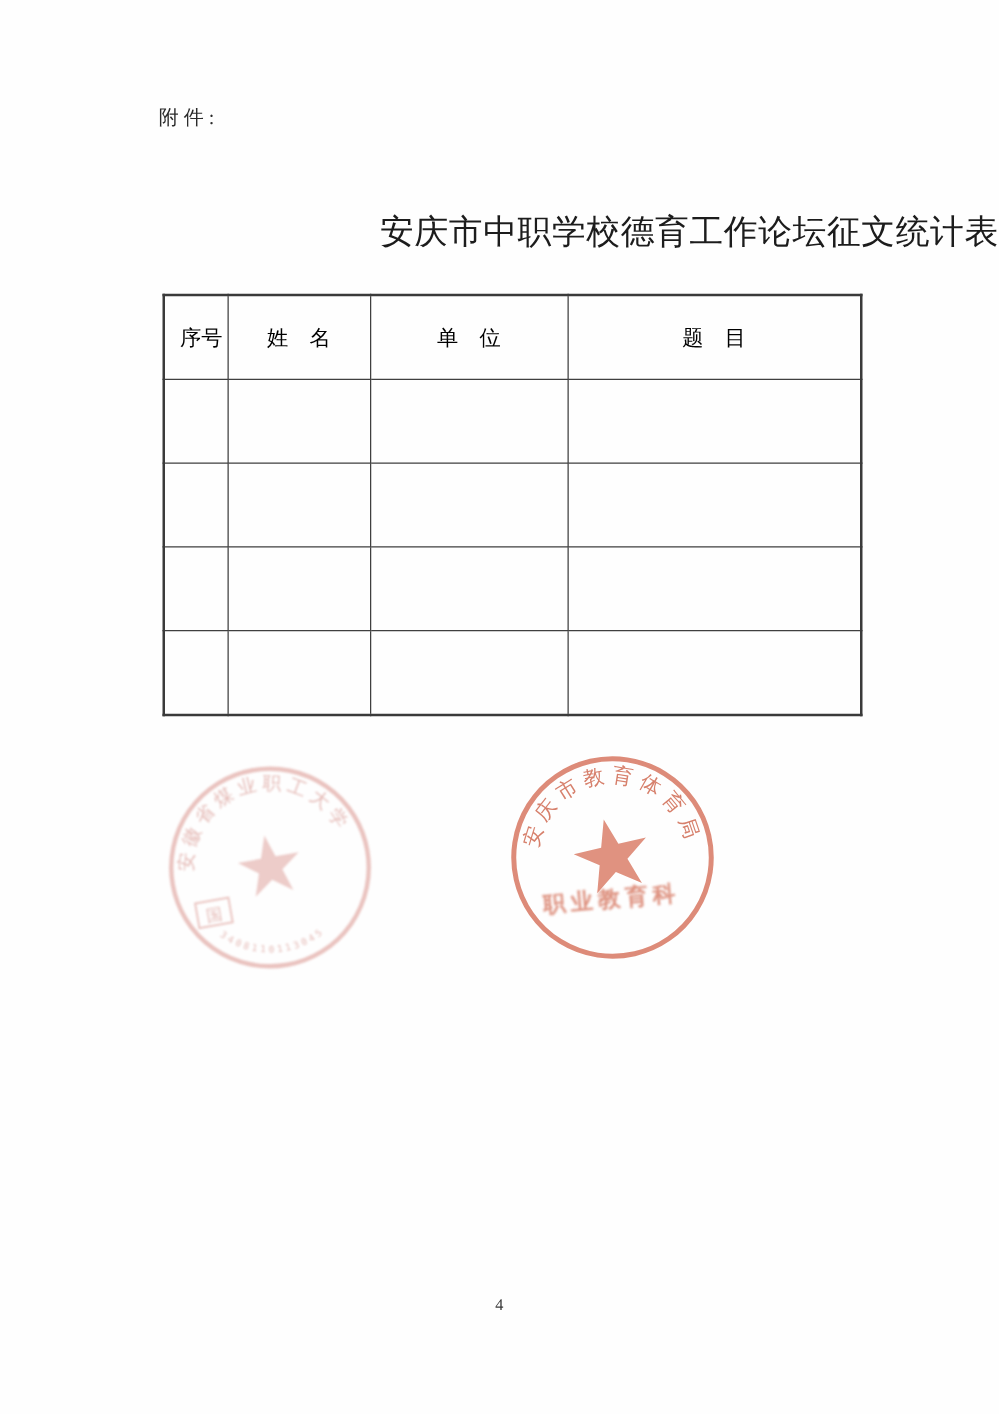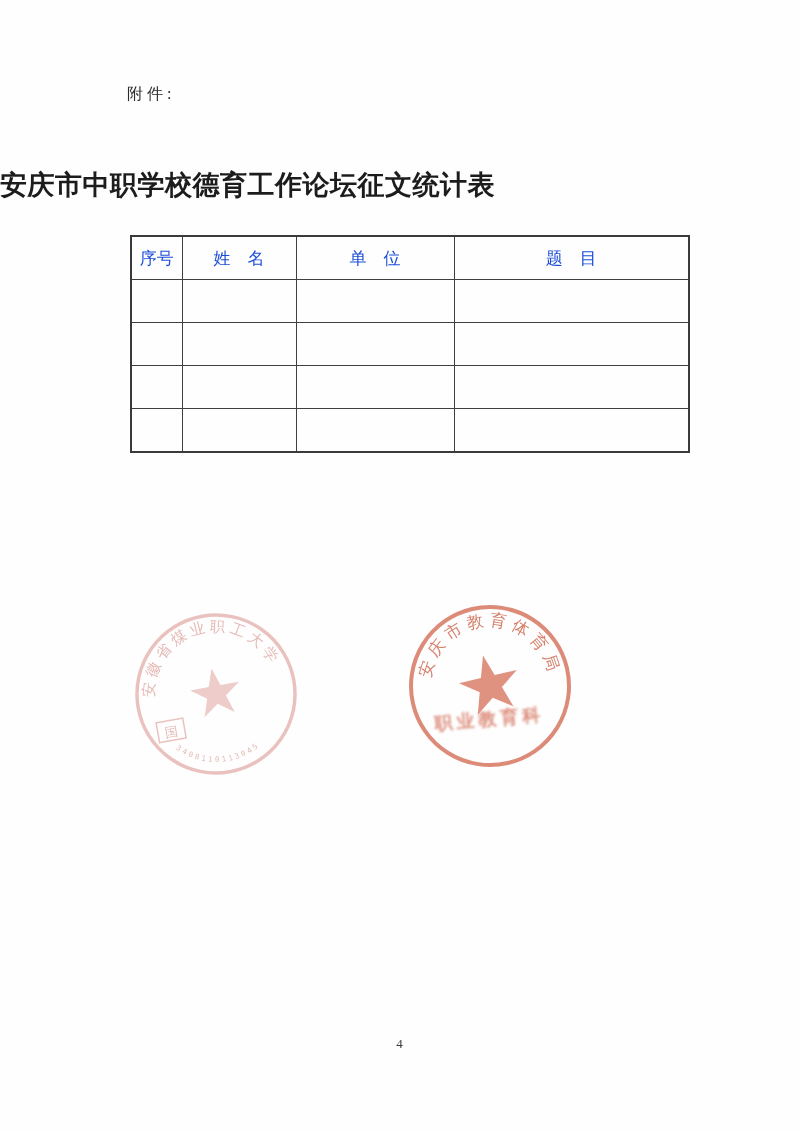--- a/index.html
+++ b/index.html
@@ -4,31 +4,31 @@
 <style>
   html,body{margin:0;padding:0;background:#ffffff;}
   .page{
     position:relative;width:799px;height:1131px;background:#fefefe;
     font-family:"Liberation Serif","DejaVu Serif",serif;color:#222;overflow:hidden;
   }
   .attachment-label{
     position:absolute;left:127px;top:84px;font-size:16px;letter-spacing:4px;color:#2b2b2b;
   }
   .doc-title{
-    position:absolute;left:0;right:0;top:167px;text-align:left;
-    font-size:27px;font-weight:bold;color:#1c1c1c;letter-spacing:0.5px;
+    position:absolute;left:0;right:0;top:167px;text-align:right;
+    font-size:27px;font-weight:normal;color:#1c1c1c;letter-spacing:0.5px;
   }
   table.stat-table{
     position:absolute;left:130px;top:235px;width:558px;
     border-collapse:collapse;table-layout:fixed;
     border:2px solid #3a3a3a;
   }
   table.stat-table th, table.stat-table td{
-    border:1.5px solid #3f3f3f;height:42px;padding:0;
-    font-size:17px;font-weight:normal;text-align:center;color:#1d4ed8;
+    border:1.5px solid #3f3f3f;height:42px;padding:12px;
+    font-size:17px;font-weight:normal;text-align:center;color:#000000;
     white-space:pre;overflow:hidden;
   }
   .stamp{position:absolute;pointer-events:none;}
   .stamp-left{left:131px;top:609px;opacity:0.48;filter:blur(0.7px);}
   .stamp-right{left:405px;top:601px;opacity:0.85;filter:blur(0.55px);}
   .page-number{
     position:absolute;left:0;right:0;top:1036px;text-align:center;
     font-size:13px;color:#3a3a3a;font-family:"Liberation Serif","DejaVu Serif",serif;
   }
 </style>

